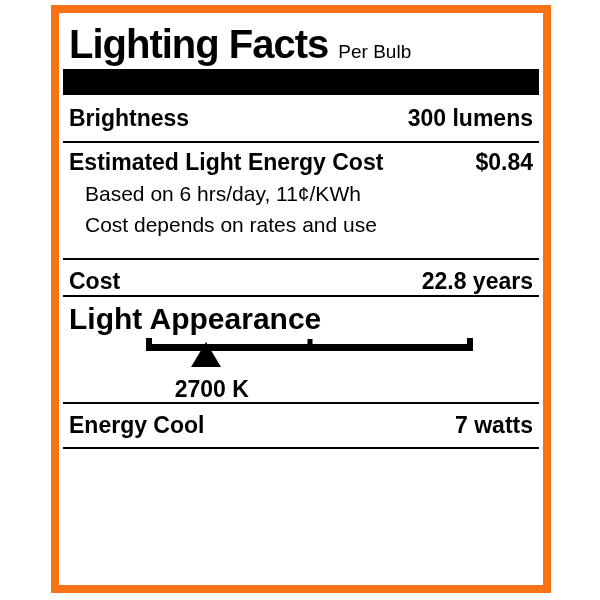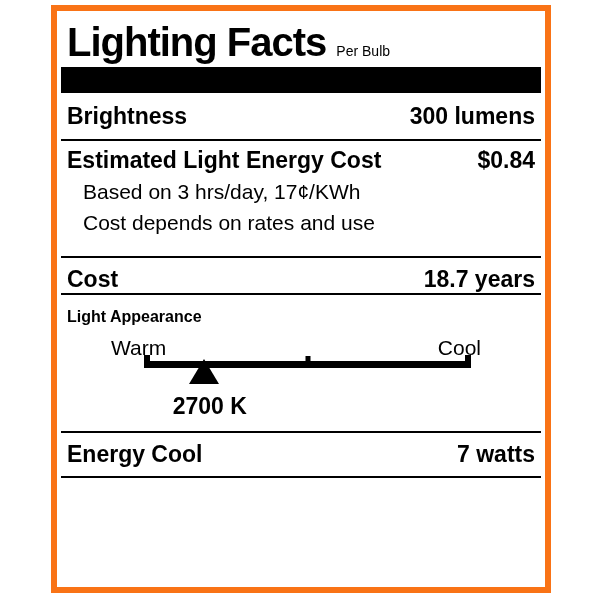--- a/index.html
+++ b/index.html
@@ -11,42 +11,42 @@
     font-family: "Liberation Sans", sans-serif;
     color: #000;
     position: relative;
   }
   .label-box {
     position: absolute;
     left: 51px;
     top: 5px;
     width: 500px;
     height: 588px;
-    border: 6px solid #f97316;
+    border: 8px solid #f97316;
     box-sizing: border-box;
     background: #fff;
   }
   .inner { padding: 0 4px; }
 
   .title-row {
     display: flex;
     align-items: baseline;
     padding: 6px 2px 0 6px;
     height: 50px;
     overflow: hidden;
   }
   .title {
     font-size: 40px;
     font-weight: bold;
     letter-spacing: -1px;
     line-height: 50px;
     white-space: nowrap;
   }
   .subtitle {
-    font-size: 14px;
+    font-size: 19px;
     margin-left: 10px;
     white-space: nowrap;
   }
   .black-bar { height: 26px; background: #000; }
 
   .row {
     display: flex;
     justify-content: space-between;
     align-items: baseline;
     font-size: 23px;
@@ -70,21 +70,21 @@
     font-size: 21px;
     line-height: 27px;
     padding: 4px 6px 0 22px;
   }
   .pad-bottom-4 { padding-bottom: 20px; }
   .pad-bottom-6 { padding-bottom: 6px; }
 
   .divider { height: 2px; background: #000; }
 
   .section-title {
-    font-size: 16px;
+    font-size: 30px;
     font-weight: bold;
     line-height: 27px;
     padding: 8px 6px 0 6px;
   }
 
   .scale-labels {
     display: flex;
     justify-content: space-between;
     font-size: 21px;
     line-height: 27px;
@@ -93,21 +93,21 @@
   .scale-label-left  { margin-left: 44px; }
   .scale-label-right { margin-right: 54px; }
 
   .scale-wrap {
     position: relative;
     height: 70px;
   }
   .scale-bar {
     position: absolute;
     left: 83px;
-    top: 0;
+    top: 12px;
     width: 327px;
     height: 7px;
     background: #000;
   }
   .tick {
     position: absolute;
     bottom: 0;
     background: #000;
   }
   .tick-left  { left: 0;  width: 6px; height: 13px; }
@@ -153,38 +153,34 @@
       <span class="rlabel">Brightness</span>
       <span class="rvalue">300 lumens</span>
     </div>
 
     <div class="divider"></div>
 
     <div class="row cost-row">
       <span class="rlabel">Estimated Light Energy Cost</span>
       <span class="rvalue">$0.84</span>
     </div>
-    <div class="note">Based on 3 hrs/day, 17¢/KWh</div>
+    <div class="note">Based on 6 hrs/day, 11¢/KWh</div>
     <div class="note pad-bottom-4">Cost depends on rates and use</div>
 
     <div class="divider"></div>
 
     <div class="row life-row">
       <span class="rlabel">Cost</span>
-      <span class="rvalue">18.7 years</span>
+      <span class="rvalue">22.8 years</span>
     </div>
 
     <div class="divider"></div>
 
     <div class="section-title">Light Appearance</div>
 
-    <div class="scale-labels">
-      <span class="scale-label-left">Warm</span>
-      <span class="scale-label-right">Cool</span>
-    </div>
 
     <div class="scale-wrap">
       <div class="scale-bar">
         <div class="tick tick-left"></div>
         <div class="tick tick-mid"></div>
         <div class="tick tick-right"></div>
         <div class="marker-triangle" style="left: 18.3%;"></div>
         <div class="marker-value" style="left: 18.3%;">2700 K</div>
       </div>
     </div>

